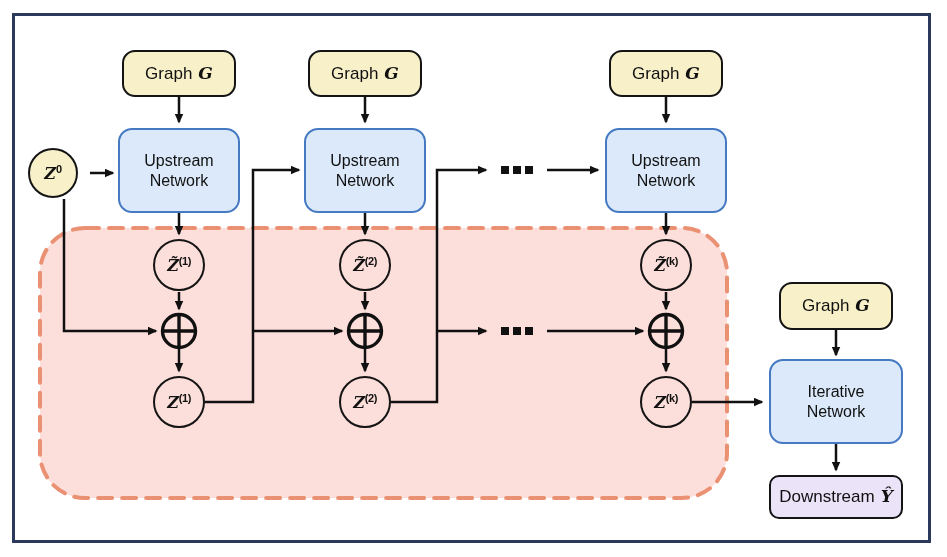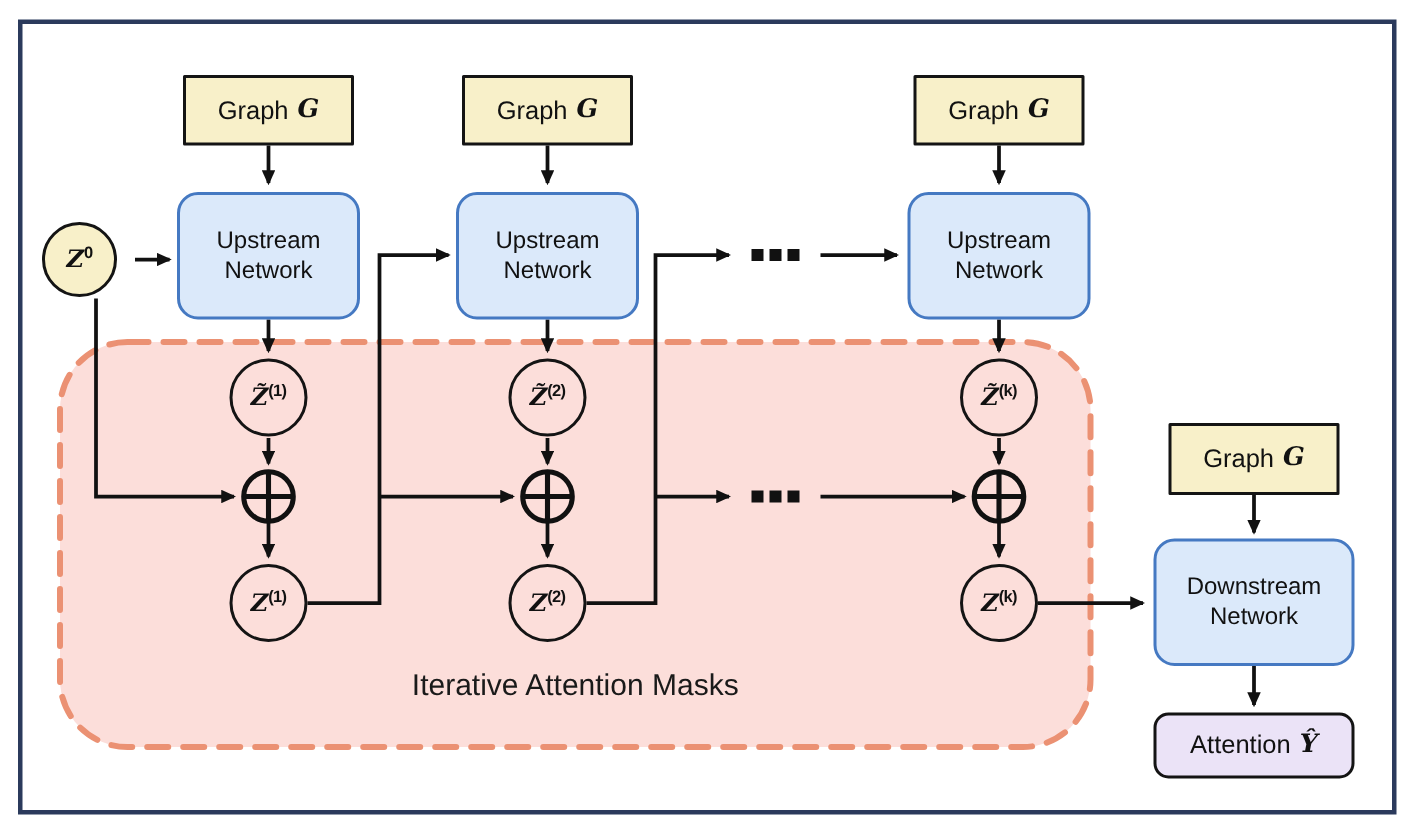--- a/index.html
+++ b/index.html
@@ -11,21 +11,21 @@
   .frame{
     left:12px;top:13px;width:919px;height:530px;
     border:3px solid #2b3a5c;box-sizing:border-box;background:transparent;
   }
   svg.layer{left:0;top:0;width:947px;height:557px;}
   .box{
     display:flex;align-items:center;justify-content:center;
     box-sizing:border-box;text-align:center;line-height:1.25;
   }
   .yellow-box{
-    background:#f8f0c9;border:2.2px solid #141414;border-radius:1px;font-size:17px;
+    background:#f8f0c9;border:2.2px solid #141414;border-radius:13px;font-size:17px;
   }
   .blue-box{
     background:#dbe9fa;border:2.2px solid #4579c2;border-radius:14px;font-size:16px;
   }
   .purple-box{
     background:#ebe3f7;border:2.2px solid #141414;border-radius:10px;font-size:17px;
   }
   .circle{
     border-radius:50%;display:flex;align-items:center;justify-content:center;
     box-sizing:border-box;font-size:16px;
@@ -125,21 +125,20 @@
         <rect x="525" y="166" width="8" height="8"></rect>
       </g>
       <g>
         <rect x="501" y="327" width="8" height="8"></rect>
         <rect x="513" y="327" width="8" height="8"></rect>
         <rect x="525" y="327" width="8" height="8"></rect>
       </g>
     </g>
   </svg>
 
-  <div class="abs mask-label">Iterative Attention Masks</div>
 
   <div class="abs box yellow-box" style="left:122px;top:50px;width:114px;height:47px;">
     <span>Graph</span>
     <span class="mathvar gvar">G</span>
   </div>
   <div class="abs box blue-box" style="left:118px;top:128px;width:122px;height:85px;">
     <span>
       <span class="two-line">Upstream</span>
       <span class="two-line">Network</span>
     </span>
@@ -188,22 +187,22 @@
   <div class="abs circle z0">
     <span><span class="mathvar">Z</span><sup class="sp">0</sup></span>
   </div>
 
   <div class="abs box yellow-box" style="left:779px;top:282px;width:114px;height:48px;">
     <span>Graph</span>
     <span class="mathvar gvar">G</span>
   </div>
   <div class="abs box blue-box" style="left:769px;top:359px;width:134px;height:85px;">
     <span>
-      <span class="two-line">Downstream</span>
+      <span class="two-line">Iterative</span>
       <span class="two-line">Network</span>
     </span>
   </div>
   <div class="abs box purple-box" style="left:769px;top:475px;width:134px;height:44px;">
-    <span>Attention</span>
+    <span>Downstream</span>
     <span class="mathvar gvar">Ŷ</span>
   </div>
 
 </div>
 
 </body></html>

